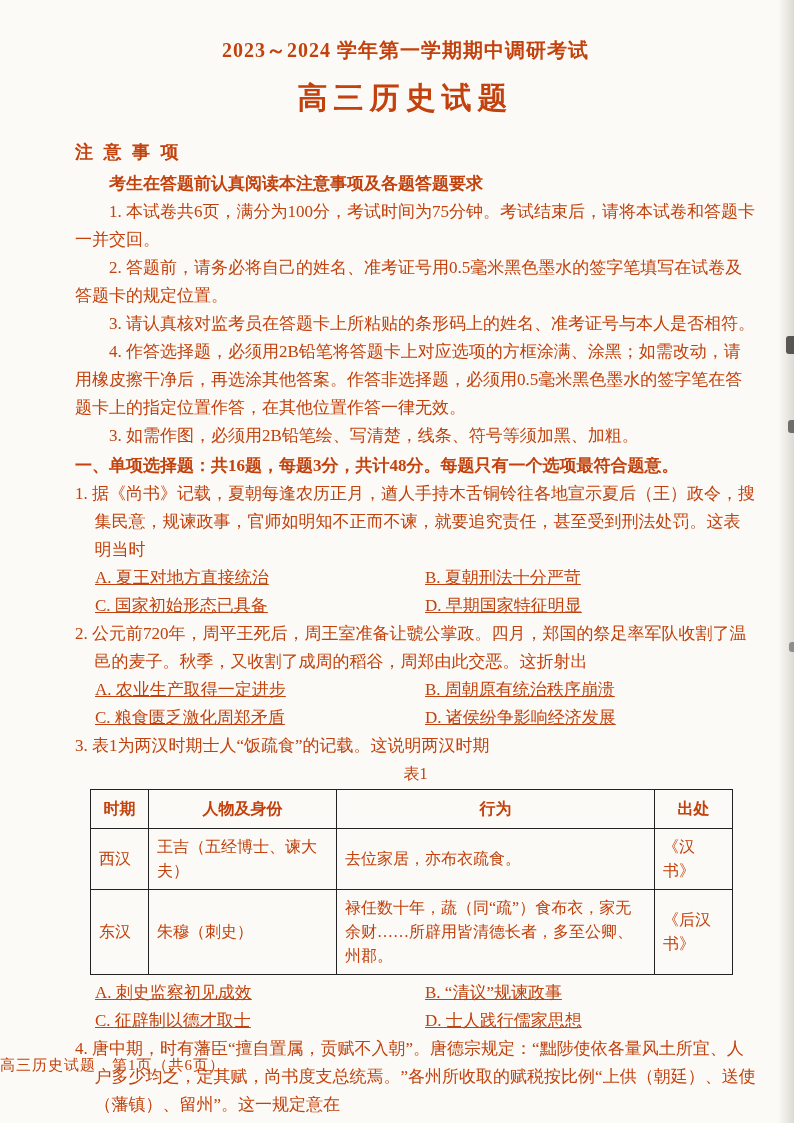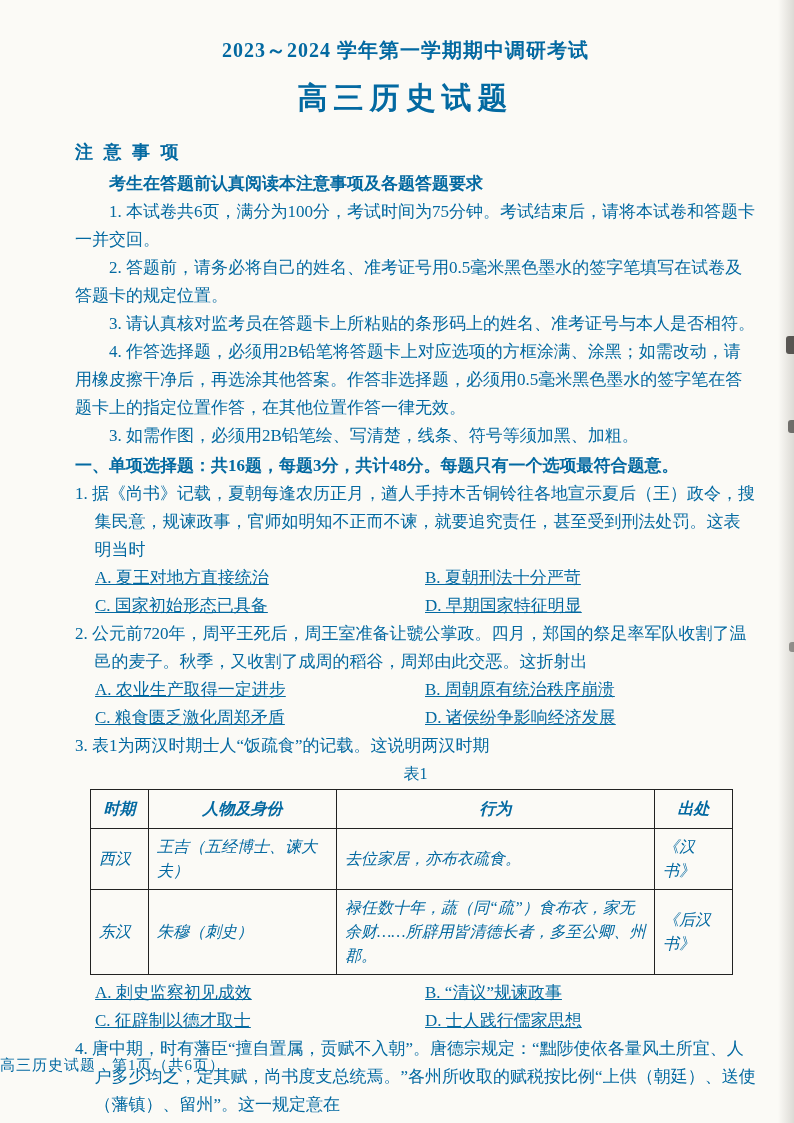--- a/index.html
+++ b/index.html
@@ -6,21 +6,21 @@
   .page {
     position: relative;
     width: 794px;
     height: 1123px;
     margin: 0 auto;
     background: #fbfaf6;
     box-sizing: border-box;
     padding: 36px 38px 0 75px;
     overflow: hidden;
     font-family: "Liberation Serif", "DejaVu Serif", serif;
-    color: #0369a1;
+    color: #c2410c;
     font-size: 17px;
     line-height: 28px;
   }
   .title1 {
     text-align: center;
     font-size: 20px;
     font-weight: bold;
     letter-spacing: 1px;
     margin-right: 20px;
   }
@@ -66,21 +66,20 @@
     line-height: 24px;
     margin-top: 2px;
   }
   table.t1 {
     width: 568px;
     margin: 3px 0 4px 15px;
     border-collapse: collapse;
     table-layout: fixed;
     font-size: 16px;
     line-height: 24px;
-    font-style: italic;
   }
   table.t1 th, table.t1 td {
     border: 1.4px solid #222;
     padding: 6px 8px;
     vertical-align: middle;
     word-break: break-all;
   }
   table.t1 th { font-weight: bold; text-align: center; padding: 7px 4px; }
   .col-period { width: 58px; }
   .col-person { width: 188px; }

